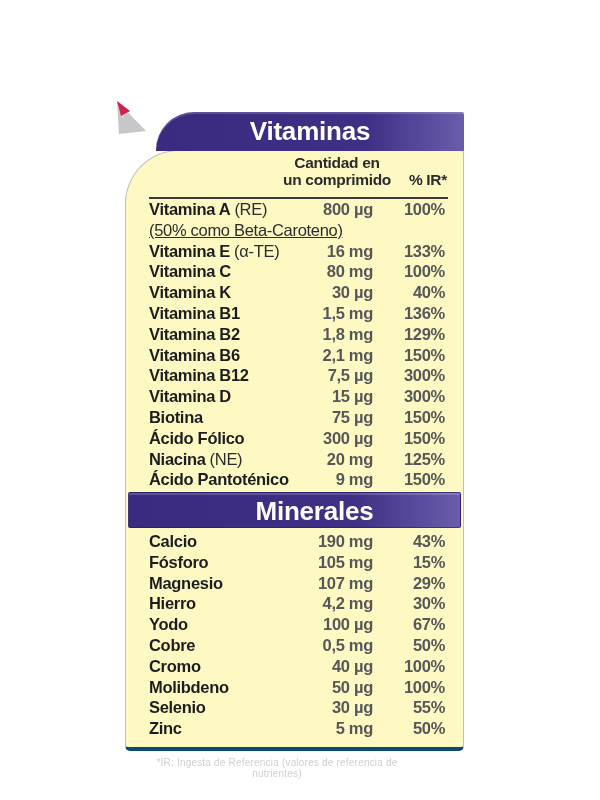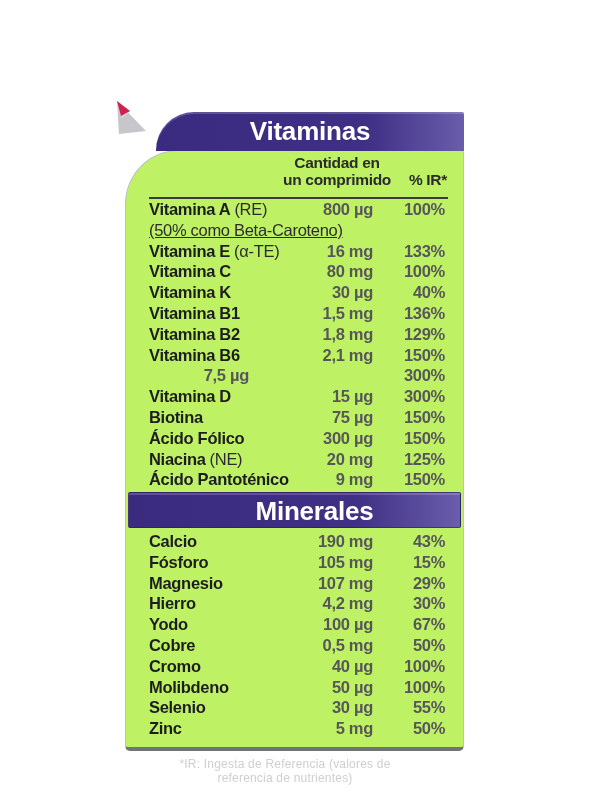--- a/index.html
+++ b/index.html
@@ -13,23 +13,23 @@
     --border-gray:#bfbfc3;
   }
   html,body{margin:0;padding:0;background:#fff;}
   .stage{
     position:relative;width:600px;height:800px;background:#ffffff;overflow:hidden;
     font-family:"Liberation Sans",sans-serif;
   }
   .decor{position:absolute;left:110px;top:96px;width:42px;height:42px;}
   .card{
     position:absolute;left:125px;top:150px;width:339px;height:601px;
-    box-sizing:border-box;background:#bef264;
+    box-sizing:border-box;background:#fef9c3;
     border:1px solid var(--border-gray);
-    border-bottom:4px solid #737373;
+    border-bottom:4px solid #0c4a6e;
     border-radius:54px 3px 5px 5px;
   }
   .banner{
     position:absolute;color:#fff;font-weight:bold;font-size:26px;
     letter-spacing:-0.2px;text-align:center;
     background:linear-gradient(to right,var(--banner-dark) 0%,var(--banner-mid) 68%,var(--banner-light) 100%);
     box-shadow:inset 0 2px 0 rgba(255,255,255,0.18);
   }
   .banner-vit{
     left:156px;top:112px;width:308px;height:39px;line-height:39px;
@@ -51,22 +51,22 @@
   .vit-rows{top:48px;}
   .min-rows{top:380px;}
   .row{display:flex;height:20.8px;line-height:20.8px;font-size:16.5px;letter-spacing:-0.3px;}
   .lbl{width:124px;white-space:nowrap;color:var(--text-dark);}
   .lbl b{font-weight:bold;}
   .note{font-weight:normal;color:#2c2c2e;margin-left:4px;}
   .nm:empty + .note{margin-left:0;text-decoration:underline;}
   .amt{width:100px;text-align:right;white-space:nowrap;font-weight:bold;color:var(--text-value);}
   .pct{flex:1;text-align:right;white-space:nowrap;font-weight:bold;color:var(--text-value);}
   .footnote{
-    position:absolute;left:160px;top:757px;width:250px;text-align:center;
-    font-size:12px;color:#cfcfd1;letter-spacing:.2px;filter:blur(.3px);
+    position:absolute;left:152px;top:757px;width:250px;text-align:center;
+    font-size:10px;color:#cfcfd1;letter-spacing:.2px;filter:blur(.3px);
   }
 </style>
 </head>
 <body>
 
 <div class="stage">
 
   <svg class="decor" viewBox="0 0 42 42">
     <polygon points="7,5 9,38 36,35" fill="#c7c7cb"></polygon>
     <polygon points="7,5 12,22 20,15" fill="#d9d9dc"></polygon>
@@ -124,20 +124,21 @@
           <span class="lbl"><b class="nm">Vitamina B2</b><span class="note"></span></span>
           <span class="amt">1,8 mg</span>
           <span class="pct">129%</span>
         </div>
         <div class="row">
           <span class="lbl"><b class="nm">Vitamina B6</b><span class="note"></span></span>
           <span class="amt">2,1 mg</span>
           <span class="pct">150%</span>
         </div>
         <div class="row">
+          <span class="lbl"><b class="nm">Vitamina B12</b><span class="note"></span></span>
           <span class="amt">7,5 µg</span>
           <span class="pct">300%</span>
         </div>
         <div class="row">
           <span class="lbl"><b class="nm">Vitamina D</b><span class="note"></span></span>
           <span class="amt">15 µg</span>
           <span class="pct">300%</span>
         </div>
         <div class="row">
           <span class="lbl"><b class="nm">Biotina</b><span class="note"></span></span>

